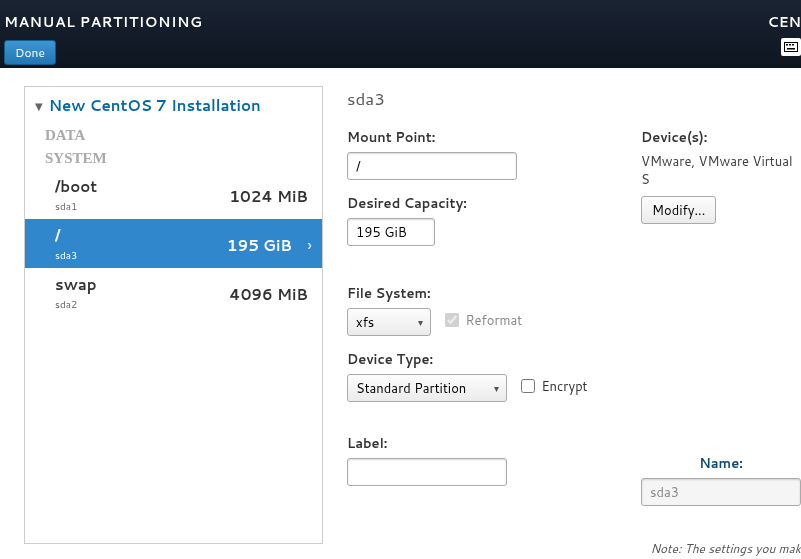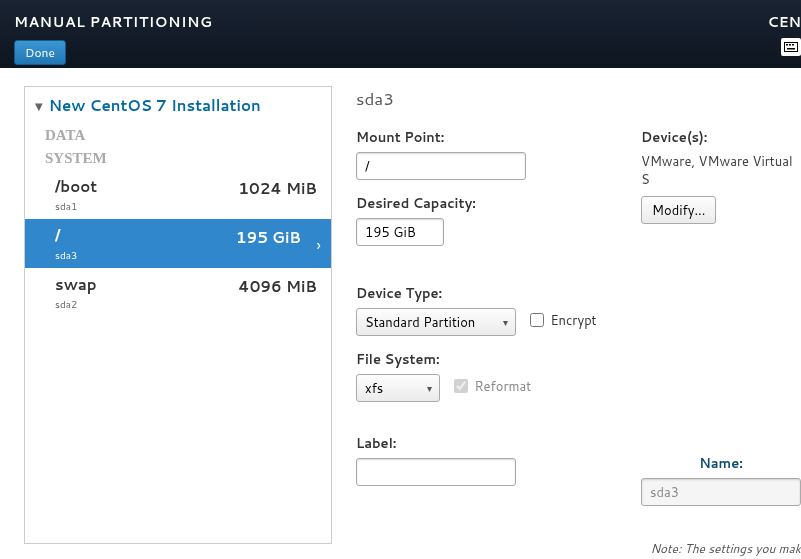--- a/index.html
+++ b/index.html
@@ -1,21 +1,21 @@
 <!DOCTYPE html>
 <html><head>
   <meta charset="utf-8">
   <style>
     * { margin: 0; padding: 0; box-sizing: border-box; font-family: "Cantarell", "DejaVu Sans", sans-serif; }
     body { width: 801px; height: 559px; overflow: hidden; background: #fff; }
     
     .header {
       background: linear-gradient(to bottom, #1a2332 0%, #0d1520 100%);
       height: 68px;
-      padding: 12px 14px 8px 14px;
+      padding: 12px 14px 8px 4px;
       position: relative;
     }
     .header-title { color: #fff; font-size: 14px; font-weight: bold; letter-spacing: 0.5px; }
     .header-right { position: absolute; top: 12px; right: 0; color: #fff; font-size: 14px; font-weight: bold; }
     .keyboard-icon { position: absolute; top: 38px; right: 0; width: 20px; height: 18px; background: #fff; border-radius: 2px; display: flex; align-items: center; justify-content: center; }
     .keyboard-icon svg { width: 14px; height: 12px; }
     .done-btn {
       margin-top: 8px;
       background: linear-gradient(to bottom, #3b97d4 0%, #2176b3 100%);
       color: #fff;
@@ -47,35 +47,35 @@
     .tree-header .title { font-size: 15px; font-weight: bold; color: #0369a1; }
     .section-label { padding: 3px 20px; color: #aaa; font-size: 15px; font-weight: bold; font-family: Liberation Serif, serif; }
     
     .partition-row {
       padding: 6px 14px 6px 30px;
       cursor: pointer;
       position: relative;
     }
     .partition-row .p-name { font-size: 15px; font-weight: bold; color: #333; }
     .partition-row .p-device { font-size: 10px; color: #666; margin-top: 2px; }
-    .partition-row .p-size { position: absolute; right: 14px; top: 8px; font-size: 15px; font-weight: bold; color: #333; }
+    .partition-row .p-size { position: absolute; right: 14px; top: 16px; font-size: 15px; font-weight: bold; color: #333; }
     .partition-row.selected { background: #3087cc; color: #fff; }
     .partition-row.selected .p-name,
     .partition-row.selected .p-device,
     .partition-row.selected .p-size { color: #fff; }
     .partition-row.selected .p-size { right: 30px; }
     .partition-row .arrow { position: absolute; right: 10px; top: 50%; transform: translateY(-50%); color: #fff; font-size: 16px; }
     
     .right-panel {
       flex: 1;
       padding: 18px 0 0 24px;
     }
     .detail-title { font-size: 17px; color: #555; padding-bottom: 18px; }
     
-    .detail-body { display: flex; gap: 20px; }
+    .detail-body { display: flex; gap: 29px; }
     .detail-left { width: 265px; }
     .detail-right { flex: 1; }
     
     .field { margin-bottom: 14px; }
     .field-label { font-size: 13px; font-weight: bold; color: #333; margin-bottom: 6px; display: block; }
     .field-label.muted { color: #0c4a6e; text-align: center; }
     .field input[type="text"] {
       height: 28px;
       border: 1px solid #aaa;
       border-radius: 3px;
@@ -178,45 +178,45 @@
             <input type="text" class="w-full" value="/" style="">
           </div>
           <div class="field">
             <label class="field-label">Desired Capacity:</label>
             <input type="text" class="w-mid" value="195 GiB" style="">
           </div>
 
           <div style="height: 24px;"></div>
 
           <div class="field">
+            <label class="field-label">File System:</label>
+            <span class="select-wrap">
+              <select class="w-fs">
+                <option>xfs</option>
+              </select>
+            </span>
+            <span class="inline-check muted">
+              <input type="checkbox" checked="" disabled="" style="">
+              <span>Reformat</span>
+            </span>
+          </div>
+
+          <div class="field">
             <label class="field-label">Device Type:</label>
             <span class="select-wrap">
               <select class="w-device">
                 <option>Standard Partition</option>
               </select>
             </span>
             <span class="inline-check">
               <input type="checkbox" style="">
               <span>Encrypt</span>
             </span>
           </div>
 
-          <div class="field">
-            <label class="field-label">File System:</label>
-            <span class="select-wrap">
-              <select class="w-fs">
-                <option>xfs</option>
-              </select>
-            </span>
-            <span class="inline-check muted">
-              <input type="checkbox" checked="" disabled="" style="">
-              <span>Reformat</span>
-            </span>
-          </div>
-
           <div style="height: 18px;"></div>
 
           <div class="field">
             <label class="field-label">Label:</label>
             <input type="text" class="w-label" value="" style="">
           </div>
         </div>
 
         <div class="detail-right">
           <div class="field">

